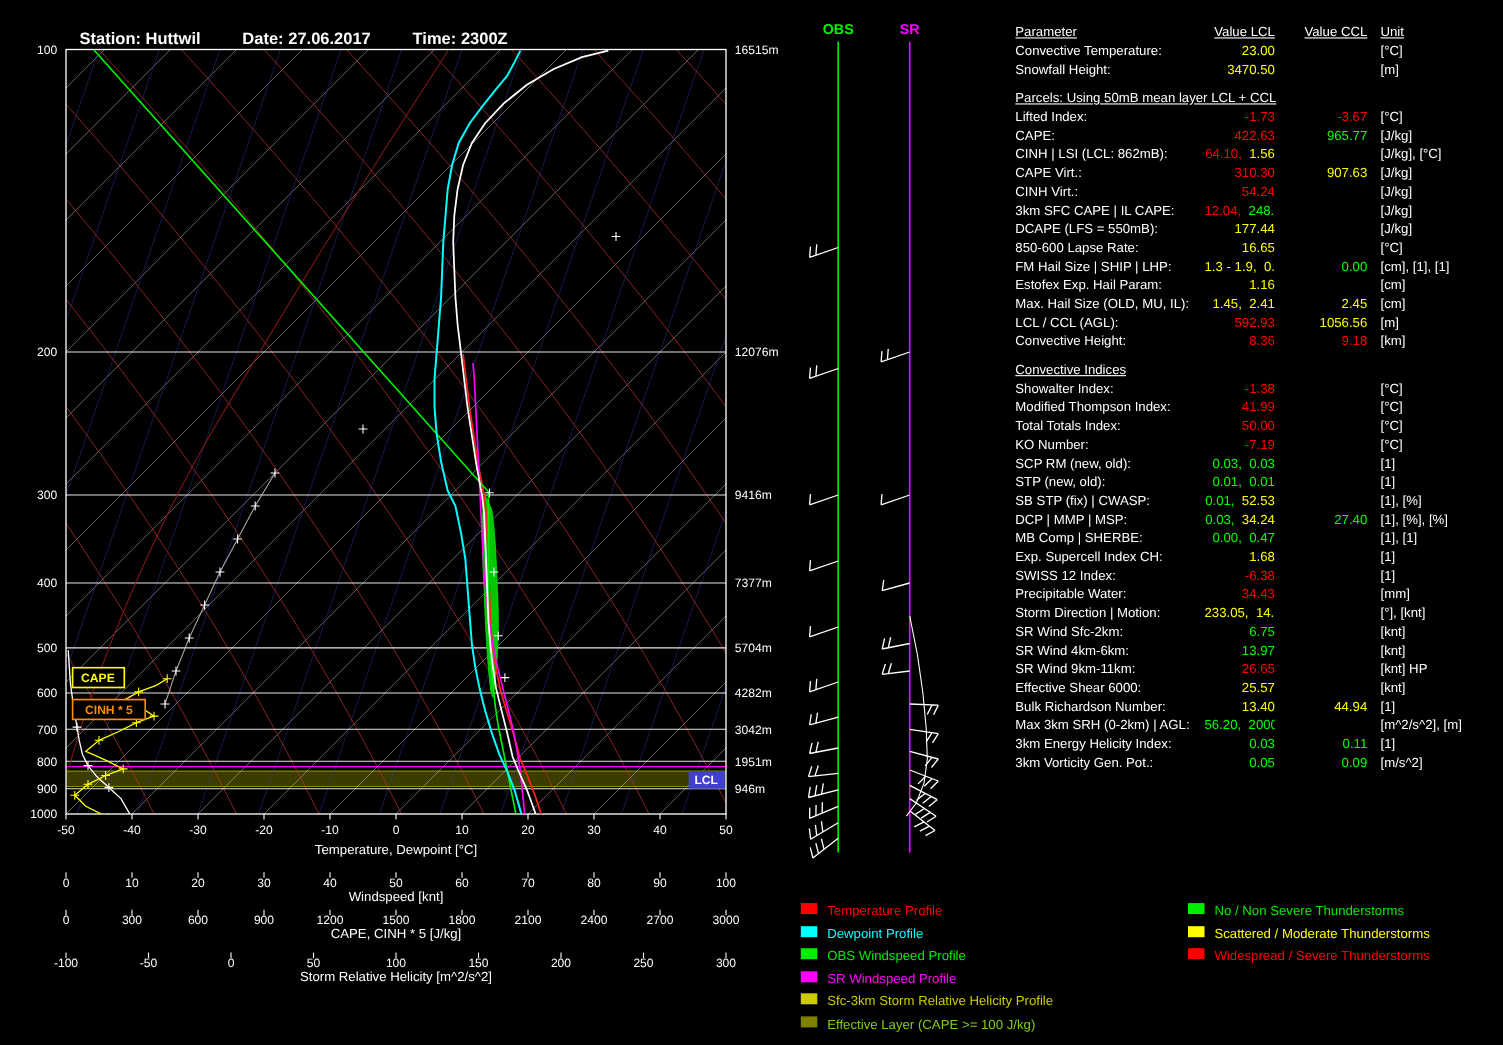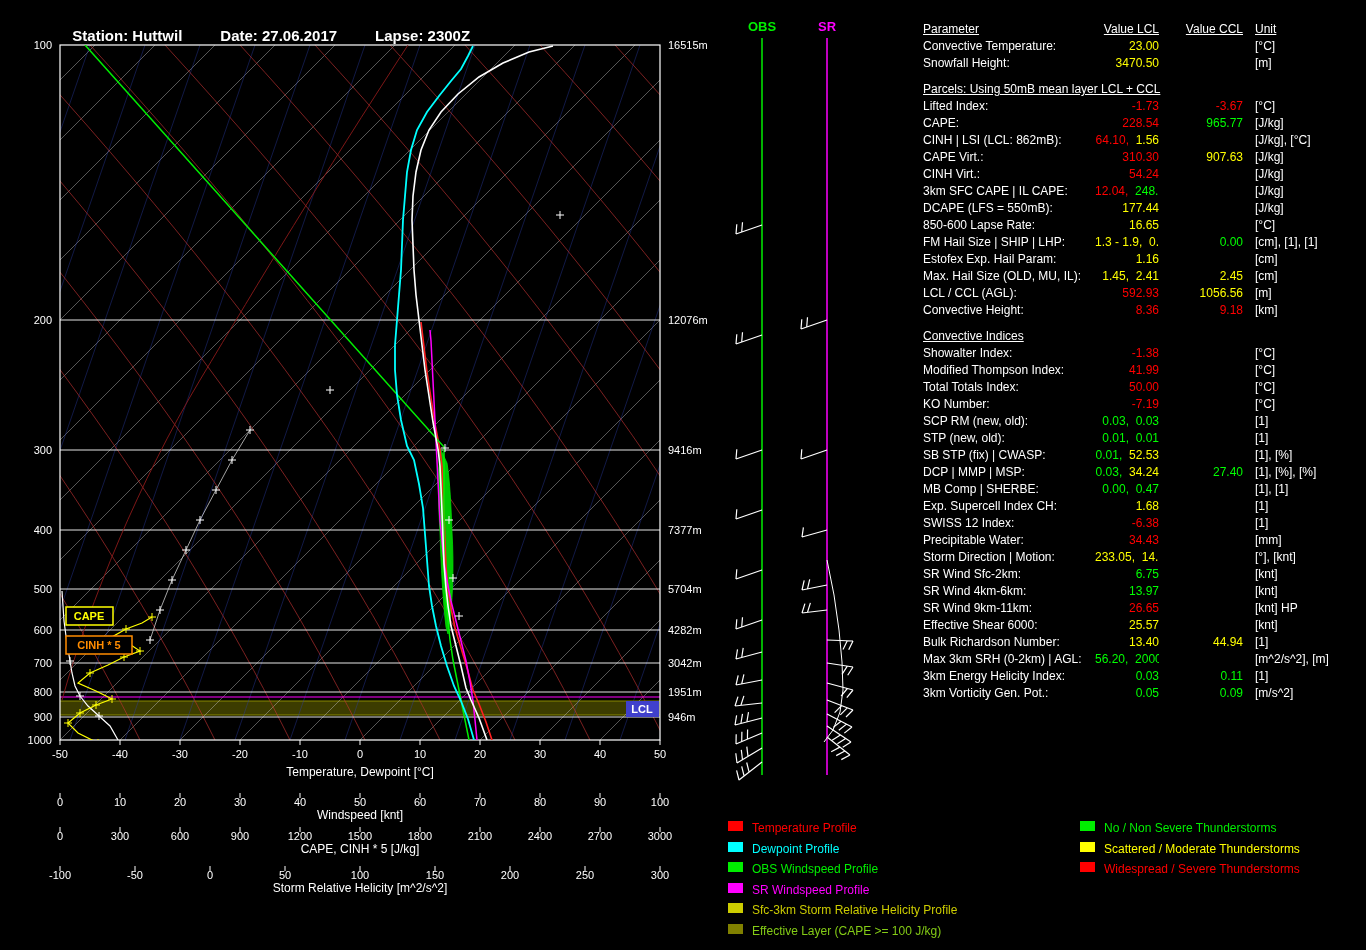--- a/index.html
+++ b/index.html
@@ -311,38 +311,38 @@
   <g>
     <rect x="626" y="701" width="33" height="16" fill="#4040cc"></rect>
     <text x="642" y="713" text-anchor="middle" fill="#ffffff" class="boxlabel">LCL</text>
   </g>
 
   <text x="762" y="31" text-anchor="middle" fill="#00ee00" class="colhead">OBS</text>
   <text x="827" y="31" text-anchor="middle" fill="#ff00ff" class="colhead">SR</text>
 </svg>
 
 <div class="title">
-  <span>Station: Huttwil</span><span>Date: 27.06.2017</span><span>Lapse: 2300Z</span>
+  <span>Station: Huttwil</span><span>Date: 27.06.2017</span><span>Time: 2300Z</span>
 </div>
 
 <div class="ptable" id="ptable">
   <div class="prow phead">
     <span class="pl"><span class="ul">Parameter</span></span>
     <span class="pv">
       <span class="vl"><span class="ul">Value LCL</span></span>
       <span class="vc"><span class="ul">Value CCL</span></span>
     </span>
     <span class="pu"><span class="ul">Unit</span></span>
   </div>
   <div id="tbody">
       <div class="prow"><span class="pl">Convective Temperature:</span><span class="pv"><span class="vl"><span class="cy">23.00</span></span><span class="vc"></span></span><span class="pu">[°C]</span></div>
       <div class="prow"><span class="pl">Snowfall Height:</span><span class="pv"><span class="vl"><span class="cy">3470.50</span></span><span class="vc"></span></span><span class="pu">[m]</span></div>
       <div class="psec">Parcels: Using 50mB mean layer LCL + CCL</div>
       <div class="prow"><span class="pl">Lifted Index:</span><span class="pv"><span class="vl"><span class="cr">-1.73</span></span><span class="vc"><span class="cr">-3.67</span></span></span><span class="pu">[°C]</span></div>
-      <div class="prow"><span class="pl">CAPE:</span><span class="pv"><span class="vl"><span class="cr">228.54</span></span><span class="vc"><span class="cg">965.77</span></span></span><span class="pu">[J/kg]</span></div>
+      <div class="prow"><span class="pl">CAPE:</span><span class="pv"><span class="vl"><span class="cr">422.63</span></span><span class="vc"><span class="cg">965.77</span></span></span><span class="pu">[J/kg]</span></div>
       <div class="prow"><span class="pl">CINH | LSI (LCL: 862mB):</span><span class="pv"><span class="vl"><span class="cr">64.10,&nbsp;&nbsp;</span><span class="cy">1.56</span></span><span class="vc"></span></span><span class="pu">[J/kg], [°C]</span></div>
       <div class="prow"><span class="pl">CAPE Virt.:</span><span class="pv"><span class="vl"><span class="cr">310.30</span></span><span class="vc"><span class="cy">907.63</span></span></span><span class="pu">[J/kg]</span></div>
       <div class="prow"><span class="pl">CINH Virt.:</span><span class="pv"><span class="vl"><span class="cr">54.24</span></span><span class="vc"></span></span><span class="pu">[J/kg]</span></div>
       <div class="prow"><span class="pl">3km SFC CAPE | IL CAPE:</span><span class="pv"><span class="vl"><span class="cr">12.04,&nbsp;&nbsp;</span><span class="cg">248.11</span></span><span class="vc"></span></span><span class="pu">[J/kg]</span></div>
       <div class="prow"><span class="pl">DCAPE (LFS = 550mB):</span><span class="pv"><span class="vl"><span class="cy">177.44</span></span><span class="vc"></span></span><span class="pu">[J/kg]</span></div>
       <div class="prow"><span class="pl">850-600 Lapse Rate:</span><span class="pv"><span class="vl"><span class="cy">16.65</span></span><span class="vc"></span></span><span class="pu">[°C]</span></div>
       <div class="prow"><span class="pl">FM Hail Size | SHIP | LHP:</span><span class="pv"><span class="vl"><span class="cy">1.3 - 1.9,&nbsp;&nbsp;</span><span class="cy">0.15</span></span><span class="vc"><span class="cg">0.00</span></span></span><span class="pu">[cm], [1], [1]</span></div>
       <div class="prow"><span class="pl">Estofex Exp. Hail Param:</span><span class="pv"><span class="vl"><span class="cy">1.16</span></span><span class="vc"></span></span><span class="pu">[cm]</span></div>
       <div class="prow"><span class="pl">Max. Hail Size (OLD, MU, IL):</span><span class="pv"><span class="vl"><span class="cy">1.45,&nbsp;&nbsp;</span><span class="cy">2.41</span></span><span class="vc"><span class="cy">2.45</span></span></span><span class="pu">[cm]</span></div>
       <div class="prow"><span class="pl">LCL / CCL (AGL):</span><span class="pv"><span class="vl"><span class="cr">592.93</span></span><span class="vc"><span class="cy">1056.56</span></span></span><span class="pu">[m]</span></div>

